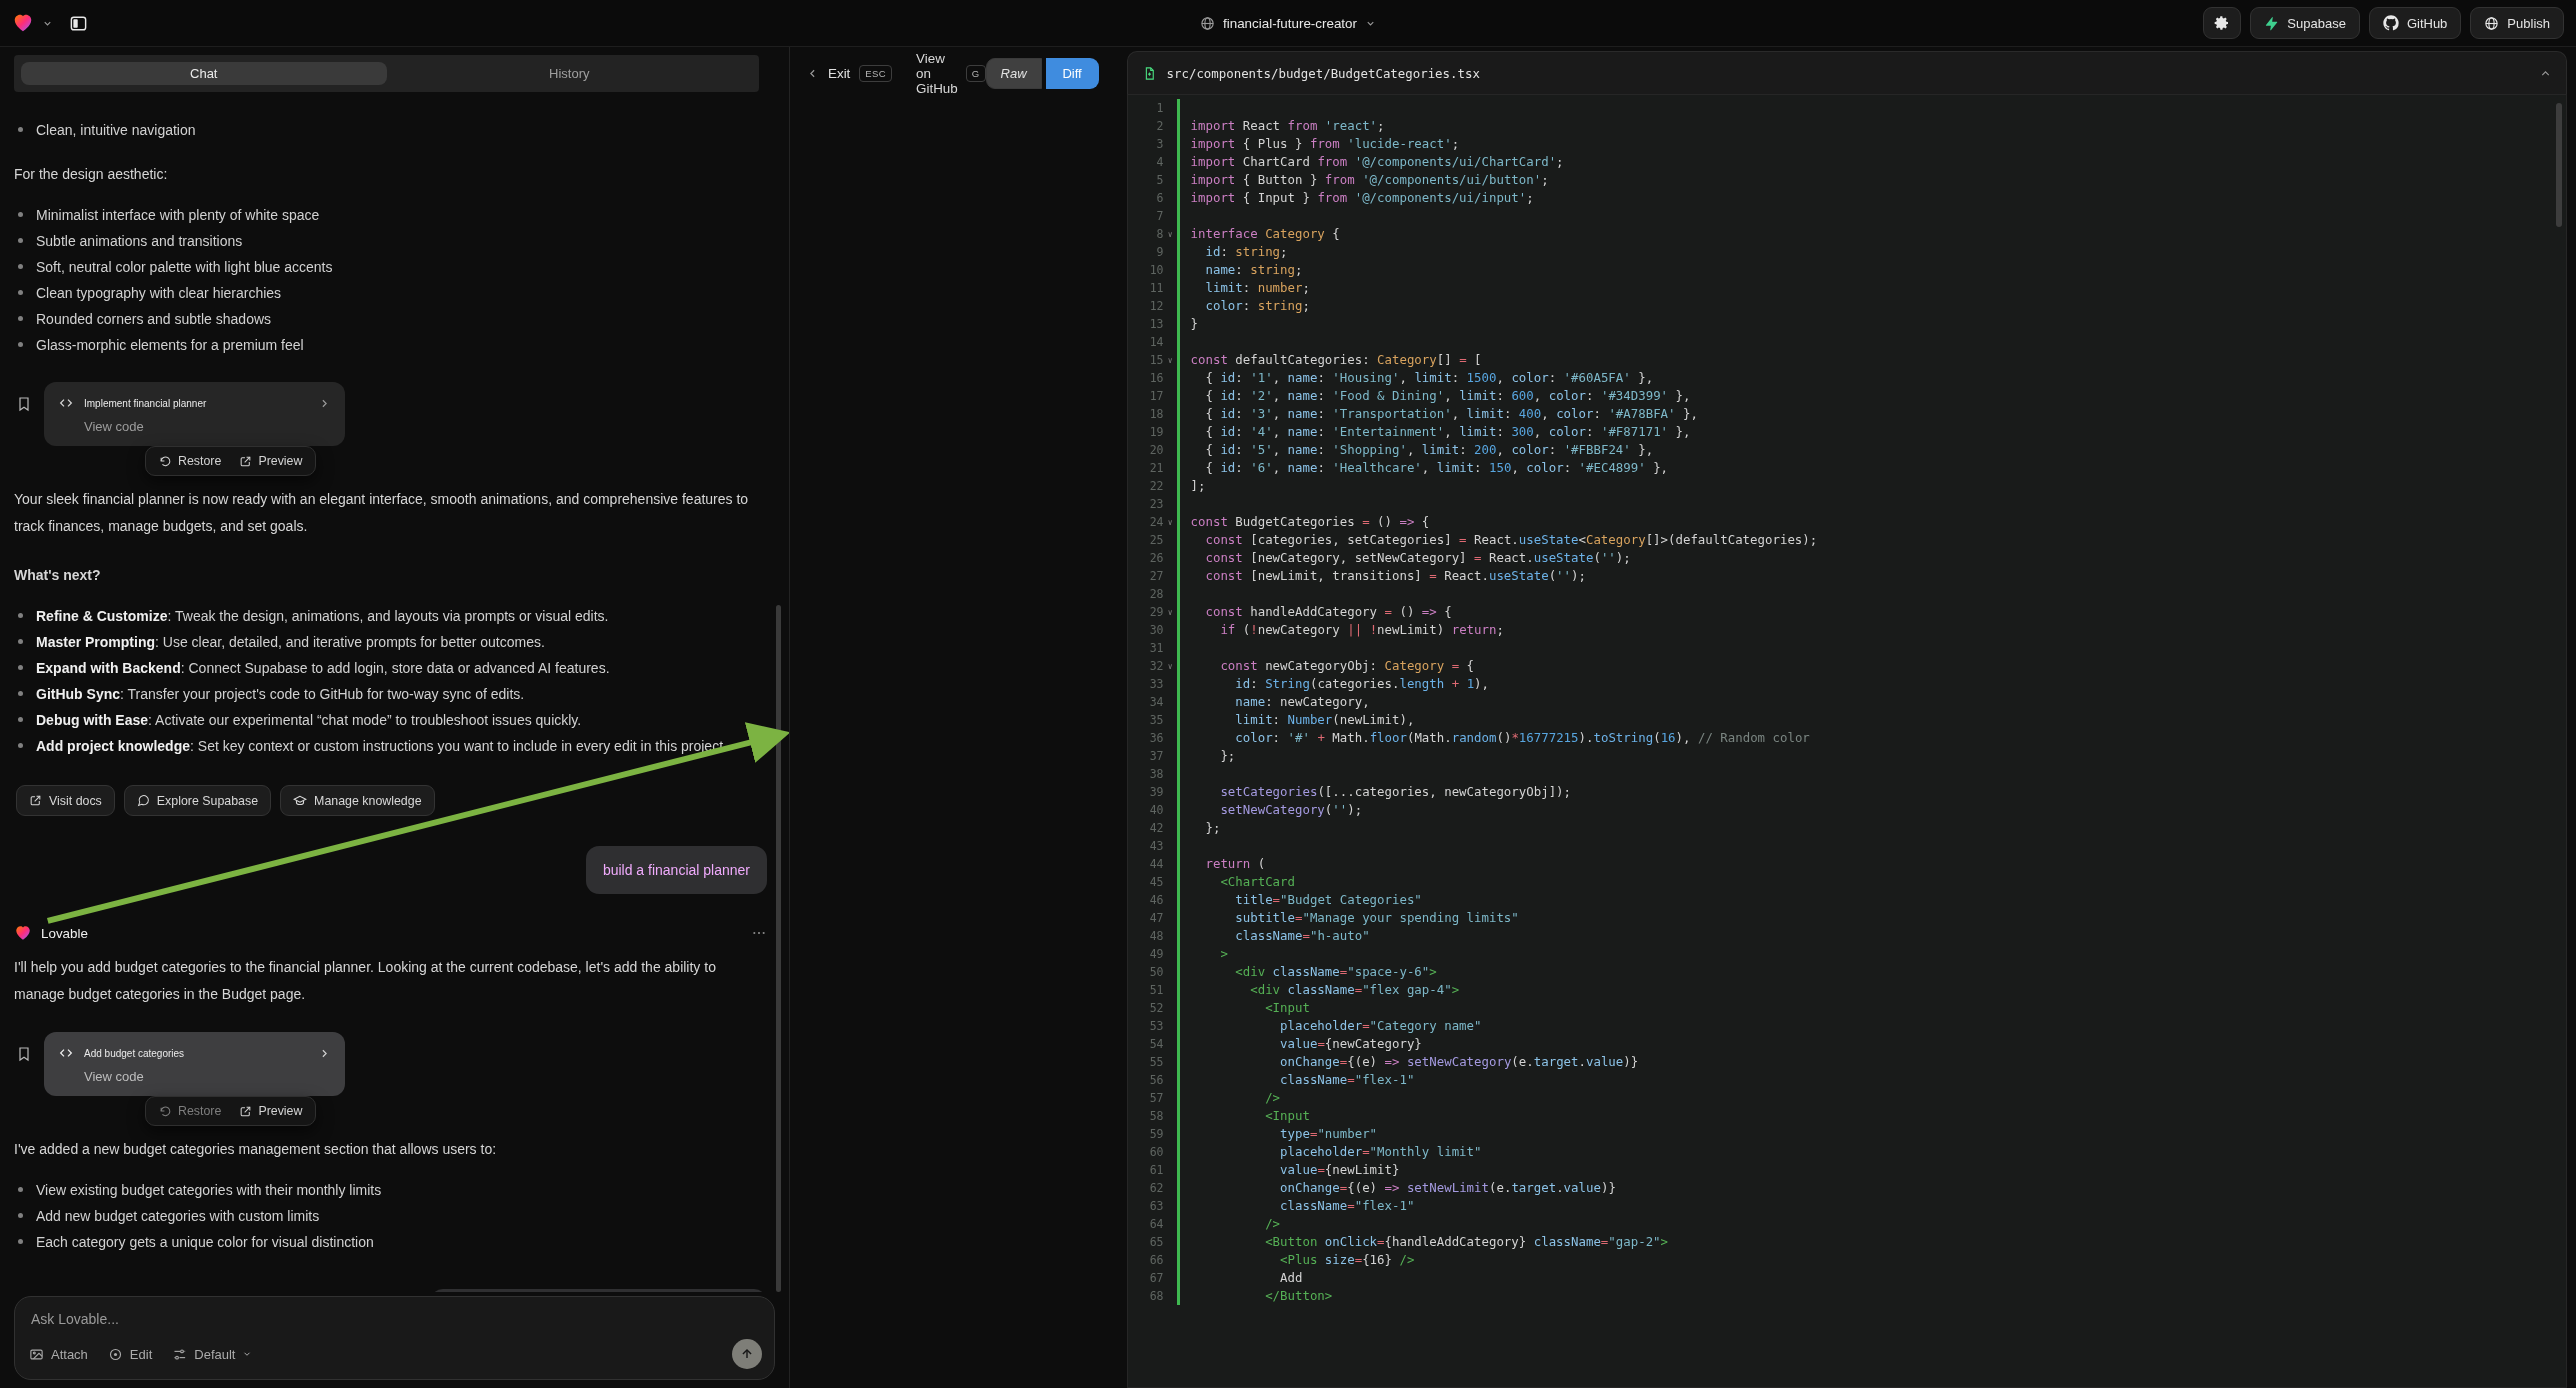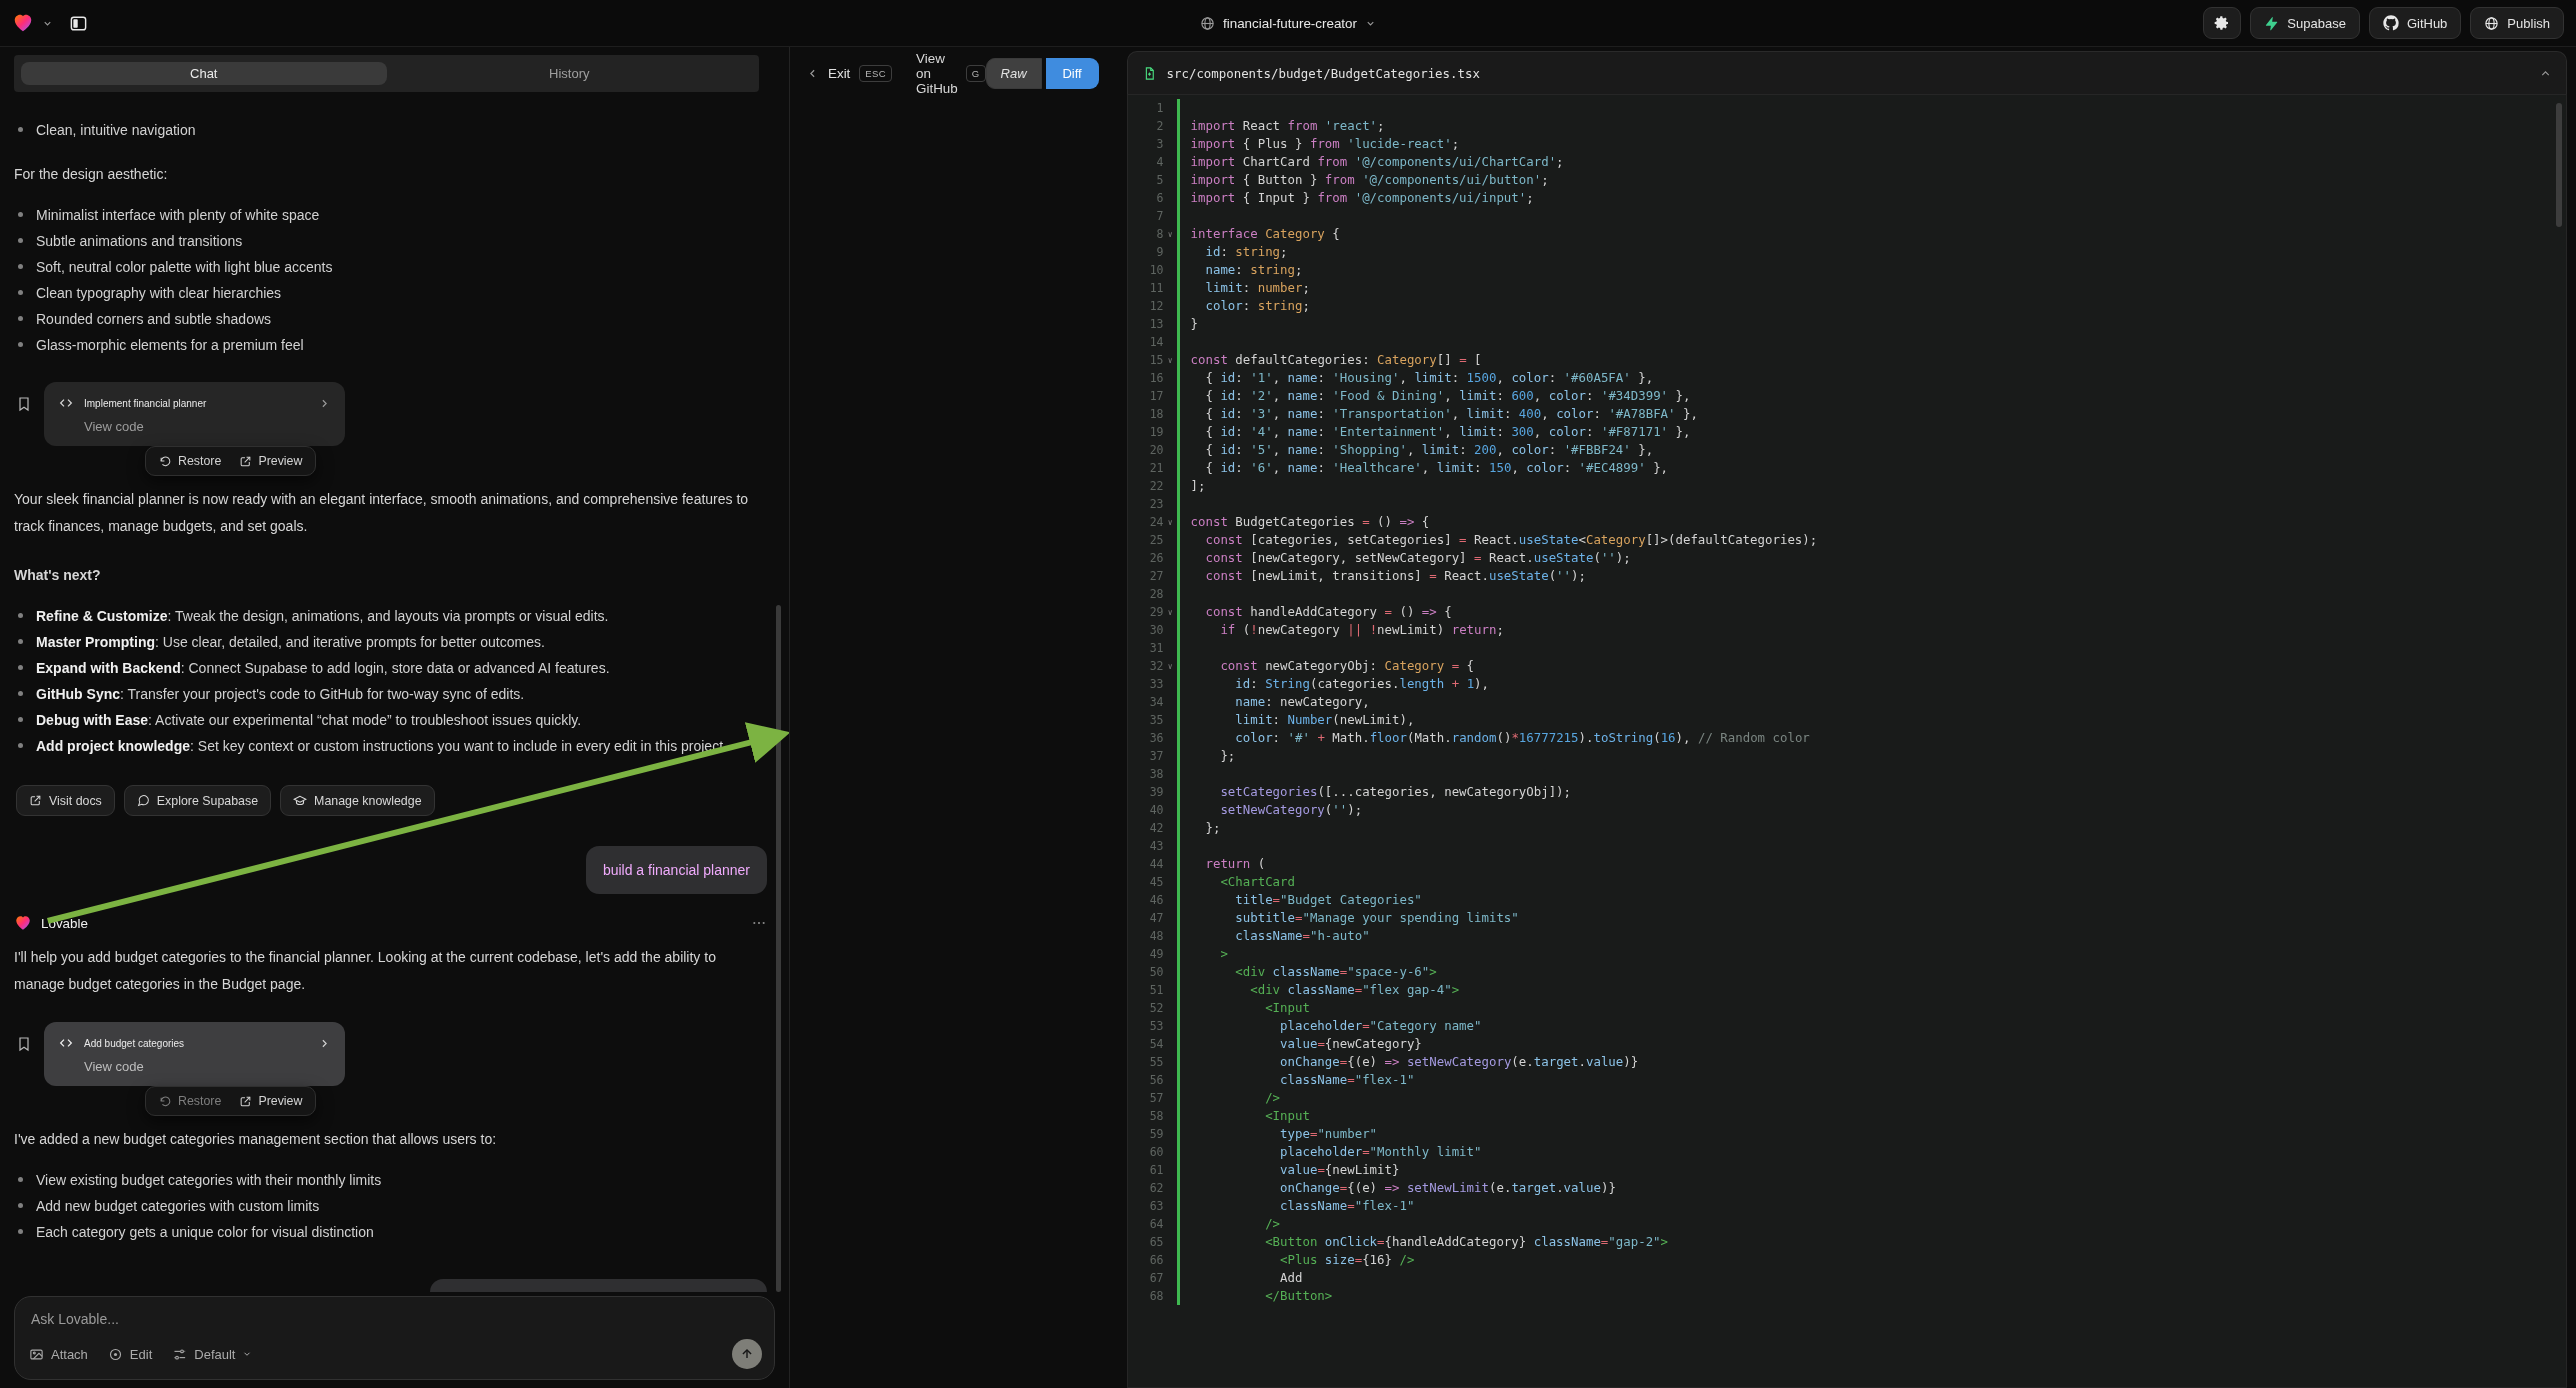--- a/index.html
+++ b/index.html
@@ -60,21 +60,21 @@
   .hover-toolbar .tool { display:flex; align-items:center; gap:6px; cursor:pointer; }
   .tool.disabled { color:#7e7e7e; }
 
   .chip-row { display:flex; gap:9px; margin:26px 0 0 2px; }
   .chip { height:31px; display:inline-flex; align-items:center; gap:7px; padding:0 12px;
           background:#1d1d1d; border:1px solid #333; border-radius:9px; color:#d8d8d8; font-size:12.4px; cursor:pointer; }
 
   .bubble { background:#2f2f31; border-radius:13px; padding:14px 17px; color:#f0abfc;
             width:fit-content; margin:30px 0 0 auto; max-width:518px; line-height:20px; }
 
-  .agent-header { display:flex; align-items:center; gap:9px; margin:20px 0 12px 0; }
+  .agent-header { display:flex; align-items:center; gap:9px; margin:30px 0 12px 0; }
   .agent-name { color:#f0f0f0; font-size:13.4px; }
   .agent-more { margin-left:auto; color:#8a8a8a; cursor:pointer; }
 
   
   .chat-sb { position:absolute; right:8px; top:558px; width:5px; height:687px;
              background:#3a3a3a; border-radius:3px; }
 
   
   .arrow-svg { position:absolute; inset:0; width:100%; height:100%; pointer-events:none; z-index:8; }
 

